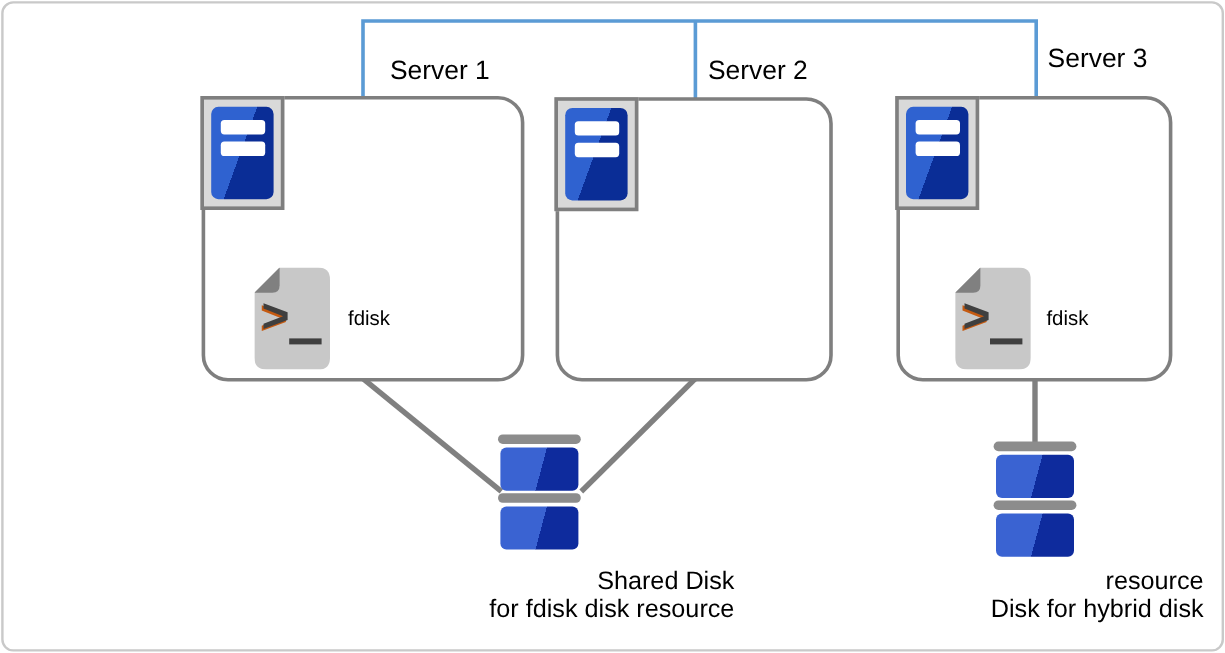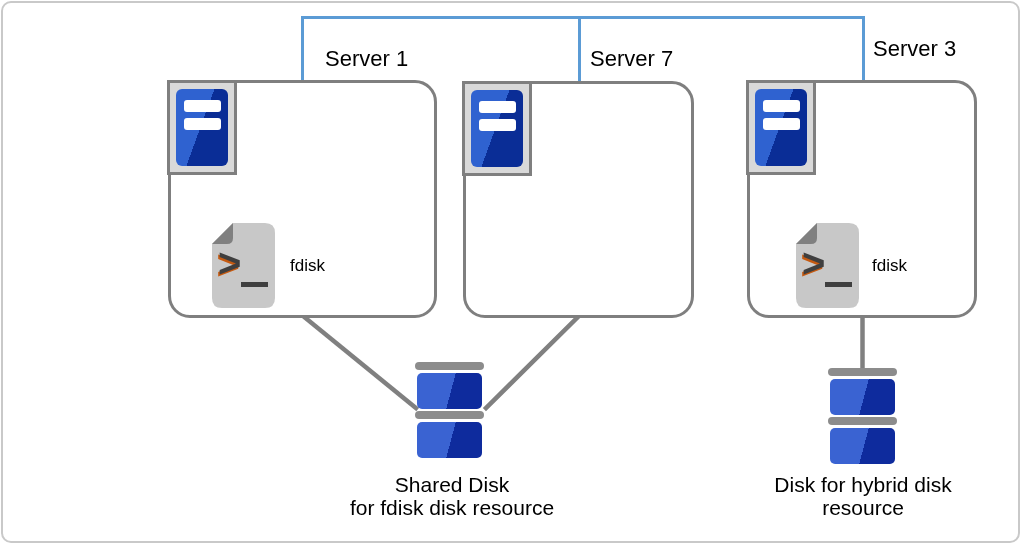--- a/index.html
+++ b/index.html
@@ -27,36 +27,36 @@
   .fold{fill:var(--script-fold,#808080);}
   .glyph{font-family:"Liberation Sans",sans-serif;font-weight:bold;font-size:40px;
          fill:var(--script-glyph,#3F3F3F);}
   .glyph-shadow{font-family:"Liberation Sans",sans-serif;font-weight:bold;font-size:40px;
          fill:var(--script-accent,#C55A11);}
   .underscore{fill:var(--script-glyph,#3F3F3F);}
   .disk{position:absolute;z-index:3;width:69px;display:flex;flex-direction:column;}
   .disk .cap{height:8px;border-radius:4px;background:var(--disk-cap,#8C8C8C);margin-bottom:3px;}
   .disk .body{height:36px;margin:0 2px 2px;border-radius:5px;
        background:linear-gradient(105deg,var(--disk-blue-light,#3A63D2) 52%,var(--disk-blue-dark,#0E2B9D) 52%);}
-  .disk-label{position:absolute;z-index:4;font-size:21px;line-height:23px;text-align:center;}
+  .disk-label{position:absolute;z-index:4;font-size:21px;line-height:23px;text-align:right;}
 </style>
 </head>
 <body>
 
 <div class="canvas">
 
   <svg class="lines" width="1021" height="544">
     <path class="net-line" d="M302.5 84 L302.5 17.5 L863.5 17.5 L863.5 84 M579.5 17.5 L579.5 85"></path>
     <path class="conn-line" d="M303 316 L416 408"></path>
     <path class="conn-line" d="M578 317 L486 408"></path>
     <path class="conn-line" d="M862.5 316 L862.5 370"></path>
   </svg>
 
   <div class="label server-label" style="left:325px;top:46px">Server 1</div>
-  <div class="label server-label" style="left:590px;top:46px">Server 7</div>
+  <div class="label server-label" style="left:590px;top:46px">Server 2</div>
   <div class="label server-label" style="left:873px;top:36px">Server 3</div>
 
   <div class="server-box" style="left:168px;top:80px;width:269px;height:238px"></div>
   <div class="server-box" style="left:463px;top:81px;width:231px;height:237px"></div>
   <div class="server-box" style="left:747px;top:80px;width:230px;height:238px"></div>
 
   <div class="srv-icon" style="left:167px;top:80px">
     <div class="srv-inner">
       <div class="srv-bar b1"></div>
       <div class="srv-bar b2"></div>
@@ -108,18 +108,18 @@
     <div>for fdisk disk resource</div>
   </div>
 
   <div class="disk" style="left:828px;top:368px">
     <div class="cap"></div>
     <div class="body"></div>
     <div class="cap"></div>
     <div class="body"></div>
   </div>
   <div class="disk-label" style="left:723px;top:473px;width:280px">
+    <div>resource</div>
     <div>Disk for hybrid disk</div>
-    <div>resource</div>
   </div>
 
   <div class="frame"></div>
 </div>
 
 </body></html>

